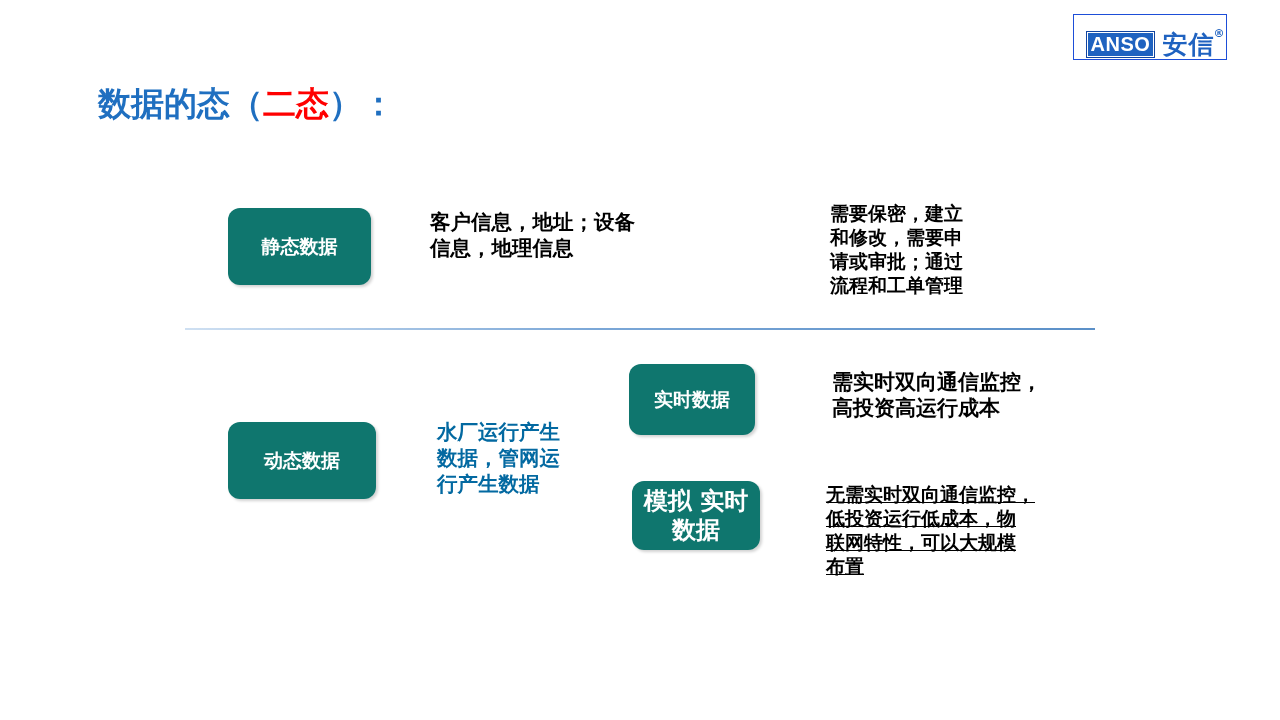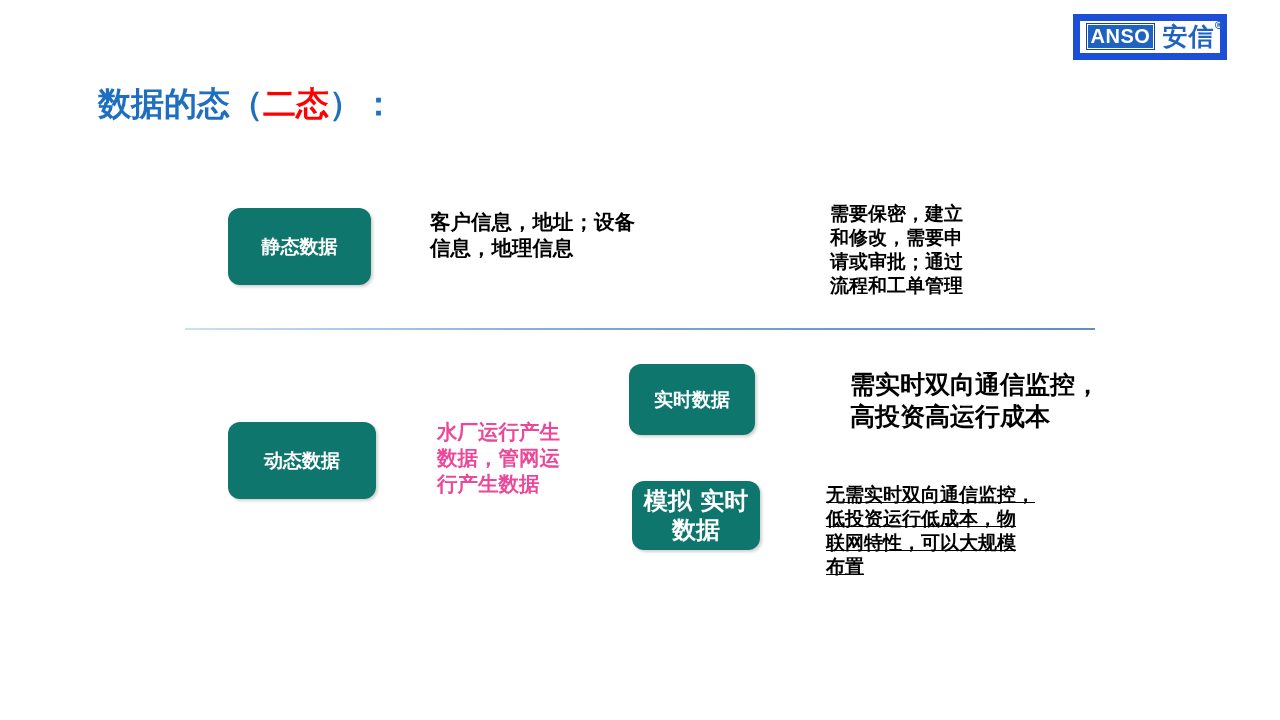--- a/index.html
+++ b/index.html
@@ -19,24 +19,24 @@
     overflow: hidden;
   }
 
   
   .logo-box {
     position: absolute;
     left: 1073px;
     top: 14px;
     width: 154px;
     height: 46px;
-    border: 7px solid #1d4ed8;
+    border: 1px solid #1d4ed8;
     background: #ffffff;
     display: flex;
-    align-items: center;
+    align-items: flex-end;
     justify-content: center;
     box-sizing: border-box;
   }
   .logo-inner {
     display: flex;
     align-items: center;
     gap: 7px;
     transform: translateY(-1px);
   }
   .logo-anso {
@@ -107,27 +107,27 @@
 
   
   .txt {
     position: absolute;
     font-family: "DejaVu Sans", sans-serif;
     font-weight: bold;
     line-height: 1.26;
     white-space: pre-line;
   }
   .txt.black { color: #000000; }
-  .txt.navy  { color: #ec4899; }
+  .txt.navy  { color: #0369a1; }
 
   #txt-static-desc { left: 430px; top: 210px; width: 260px; font-size: 20.5px; }
   #txt-static-note { left: 830px; top: 202px; width: 250px; font-size: 19px; }
 
   #txt-dynamic-desc { left: 437px; top: 420px; width: 170px; font-size: 20.5px; }
-  #txt-realtime-note{ left: 850px; top: 369px; width: 260px; font-size: 25px; }
+  #txt-realtime-note{ left: 832px; top: 369px; width: 260px; font-size: 21px; }
   #txt-sim-note     { left: 826px; top: 483px; width: 250px; font-size: 19px; text-decoration: underline; }
 
   
   .divider {
     position: absolute;
     left: 185px;
     top: 328px;
     width: 910px;
     height: 2px;
     background: linear-gradient(to right, #cfe0f2 0%, #7ba7d7 45%, #5b90c8 100%);

